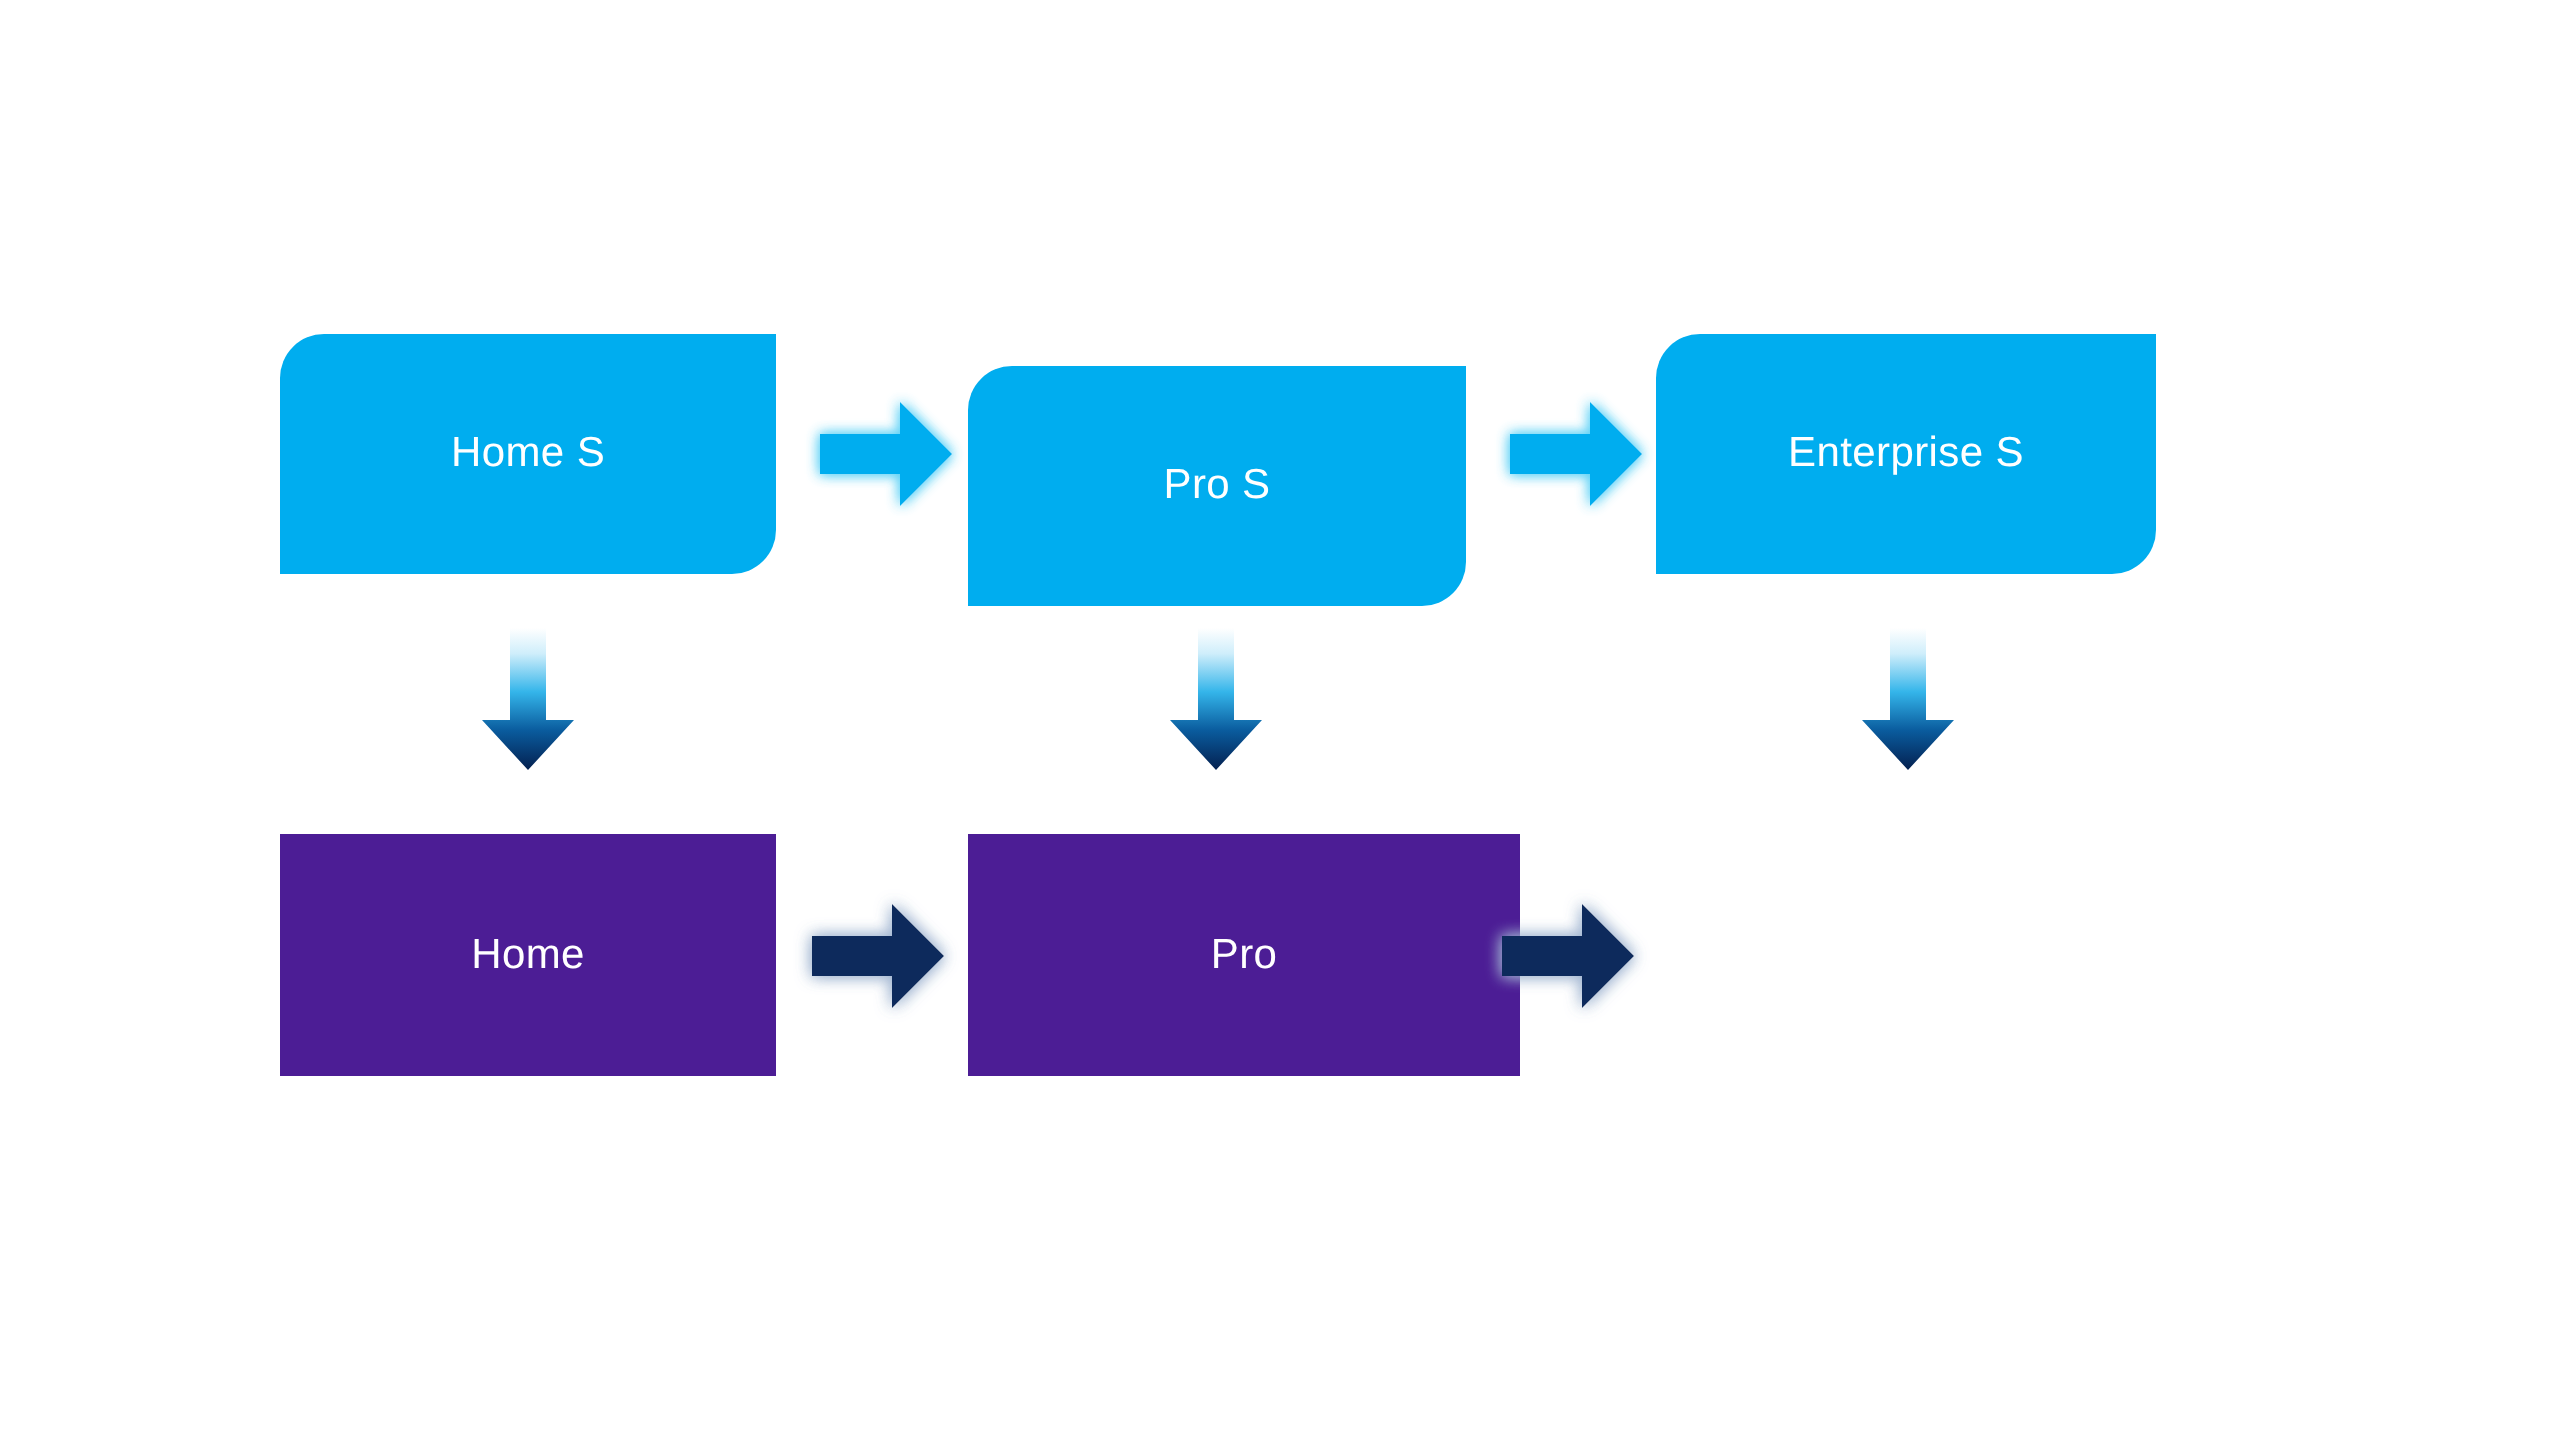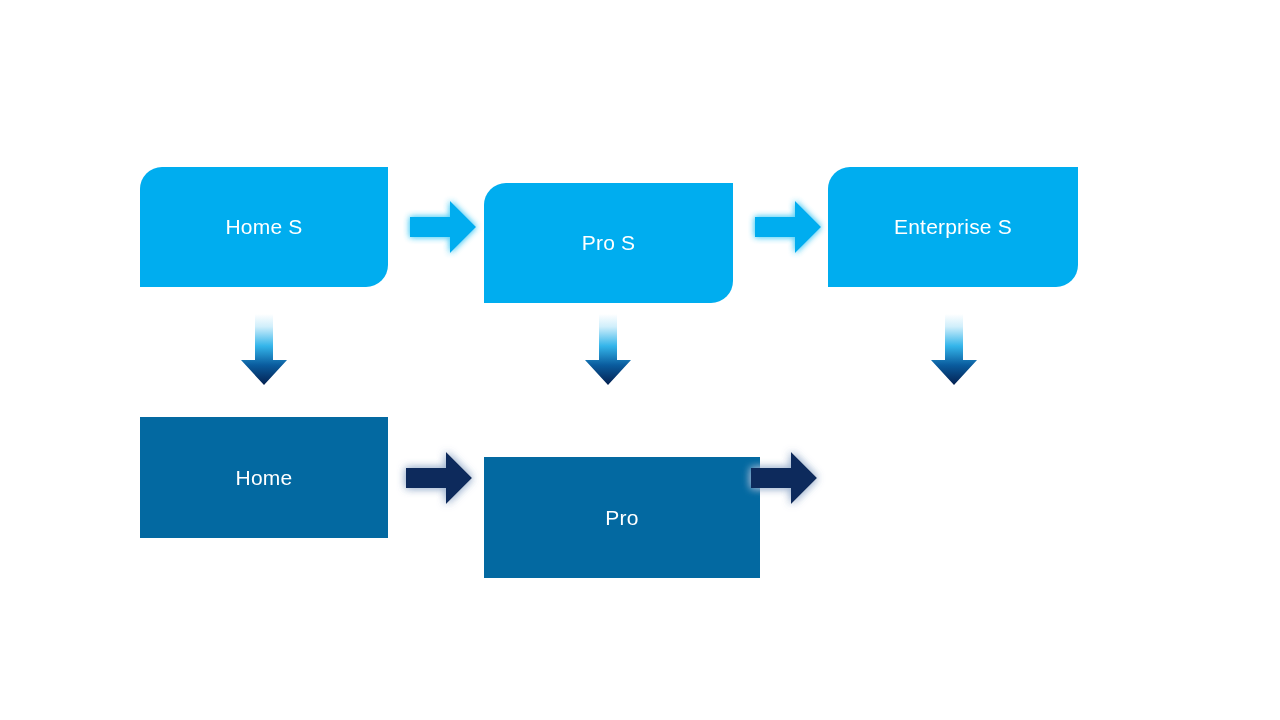--- a/index.html
+++ b/index.html
@@ -37,21 +37,21 @@
   }
 
   
   .node.service {
     background: #00ADEF;
     border-radius: 22px 0 22px 0;
   }
 
   
   .node.product {
-    background: #0369a1;
+    background: #4c1d95;
     border-radius: 0;
   }
 
   .node-label {
     display: block;
     pointer-events: none;
   }
 
   
   .h-arrow {
@@ -174,21 +174,21 @@
         </linearGradient>
       </defs>
       <path d="M 16,0 L 34,0 L 34,46 L 48,46 L 25,71 L 2,46 L 16,46 Z" fill="url(#vgradC)"></path>
     </svg>
   </div>
 
   <div class="node product" style="left:140px; top:417px; width:248px; height:121px;">
     <span class="node-label">Home</span>
   </div>
 
-  <div class="node product" style="left:484px; top:417px; width:276px; height:121px;margin-top:40px;">
+  <div class="node product" style="left:484px; top:417px; width:276px; height:121px;">
     <span class="node-label">Pro</span>
   </div>
 
 
   <div class="h-arrow" style="left:404px; top:449px;">
     <svg viewBox="0 0 70 58" xmlns="http://www.w3.org/2000/svg">
       <defs>
         <filter id="glowNavy1" x="-55%" y="-55%" width="210%" height="210%">
           <feGaussianBlur stdDeviation="4" result="b"></feGaussianBlur>
           <feFlood flood-color="#9FB4D0" flood-opacity="0.9" result="c"></feFlood>

